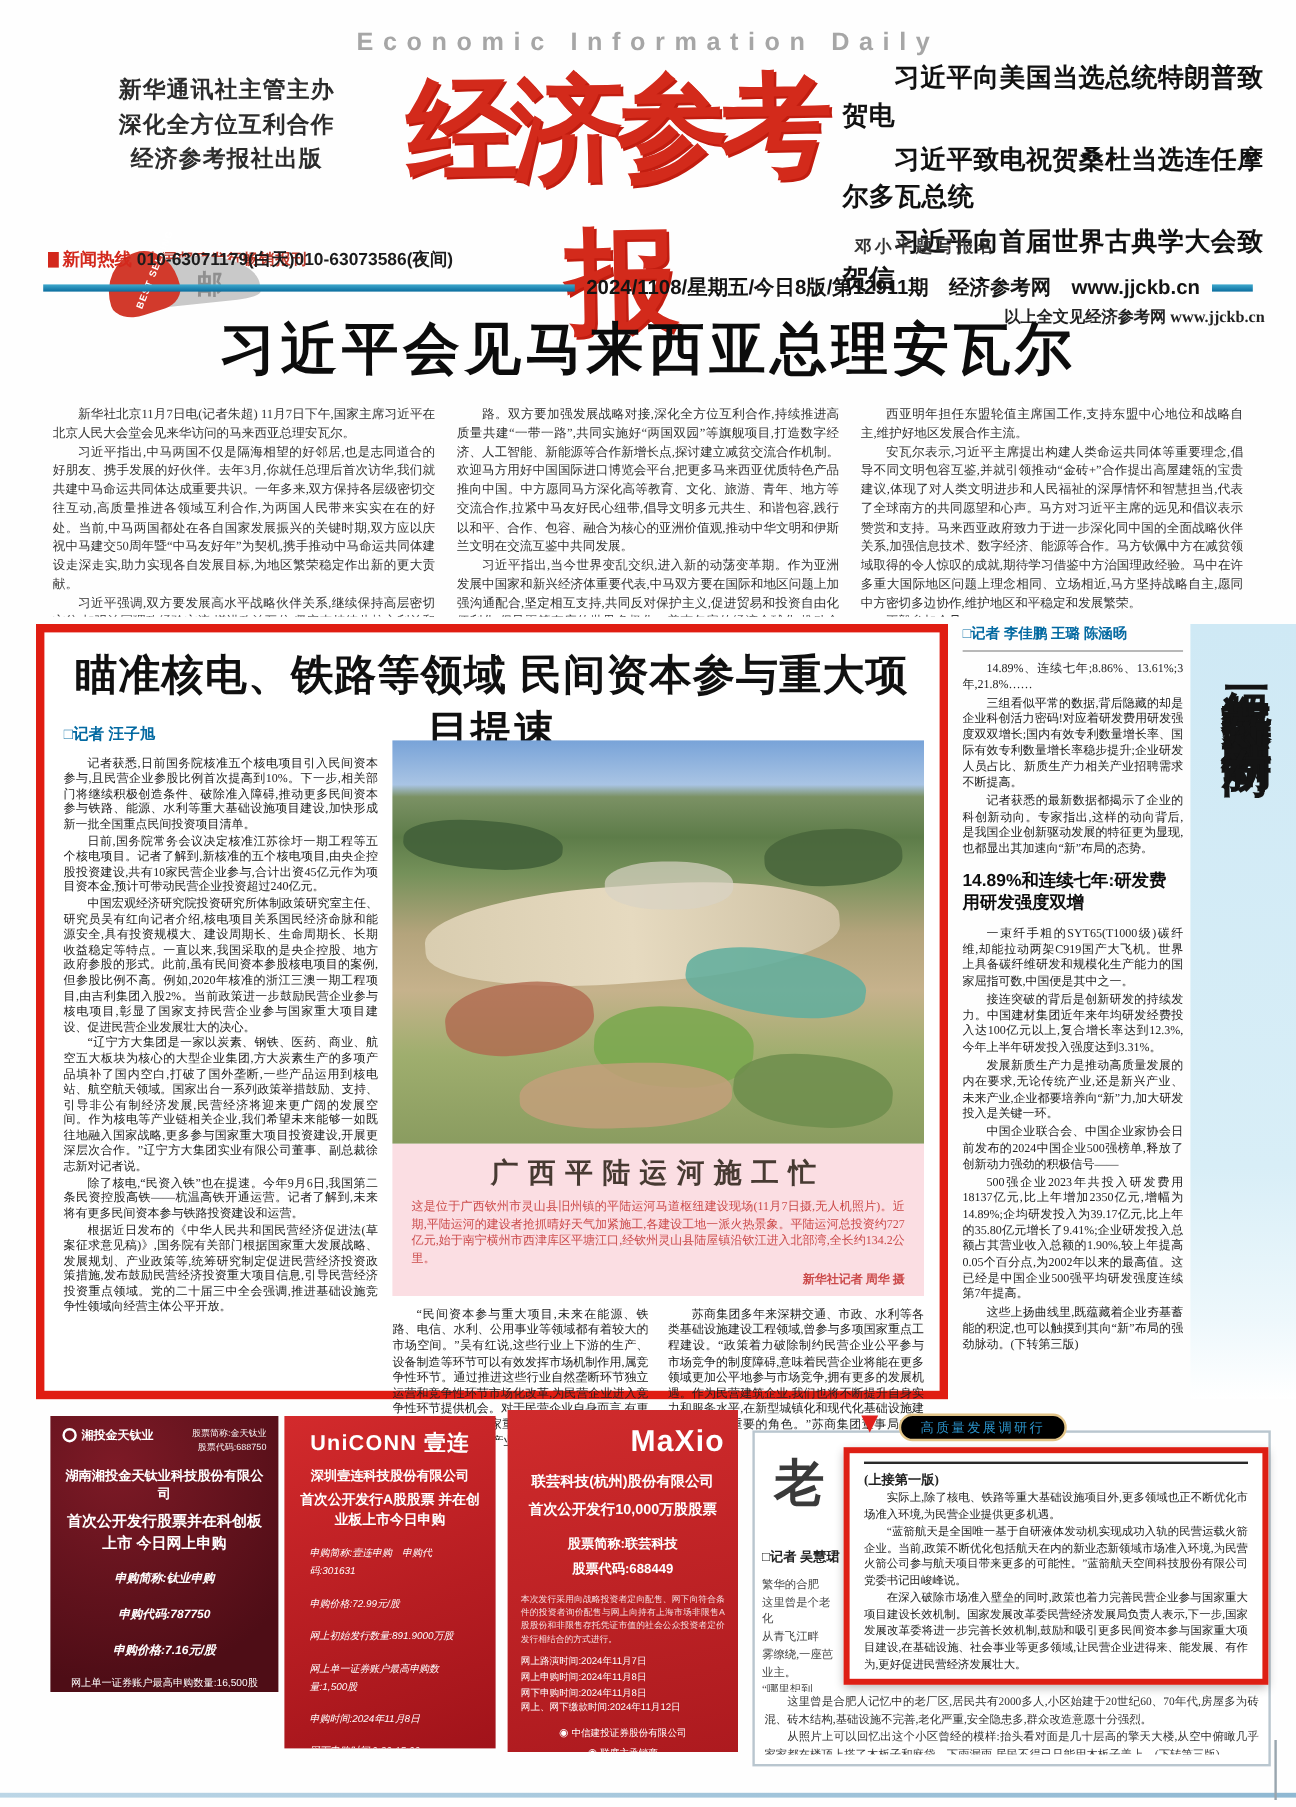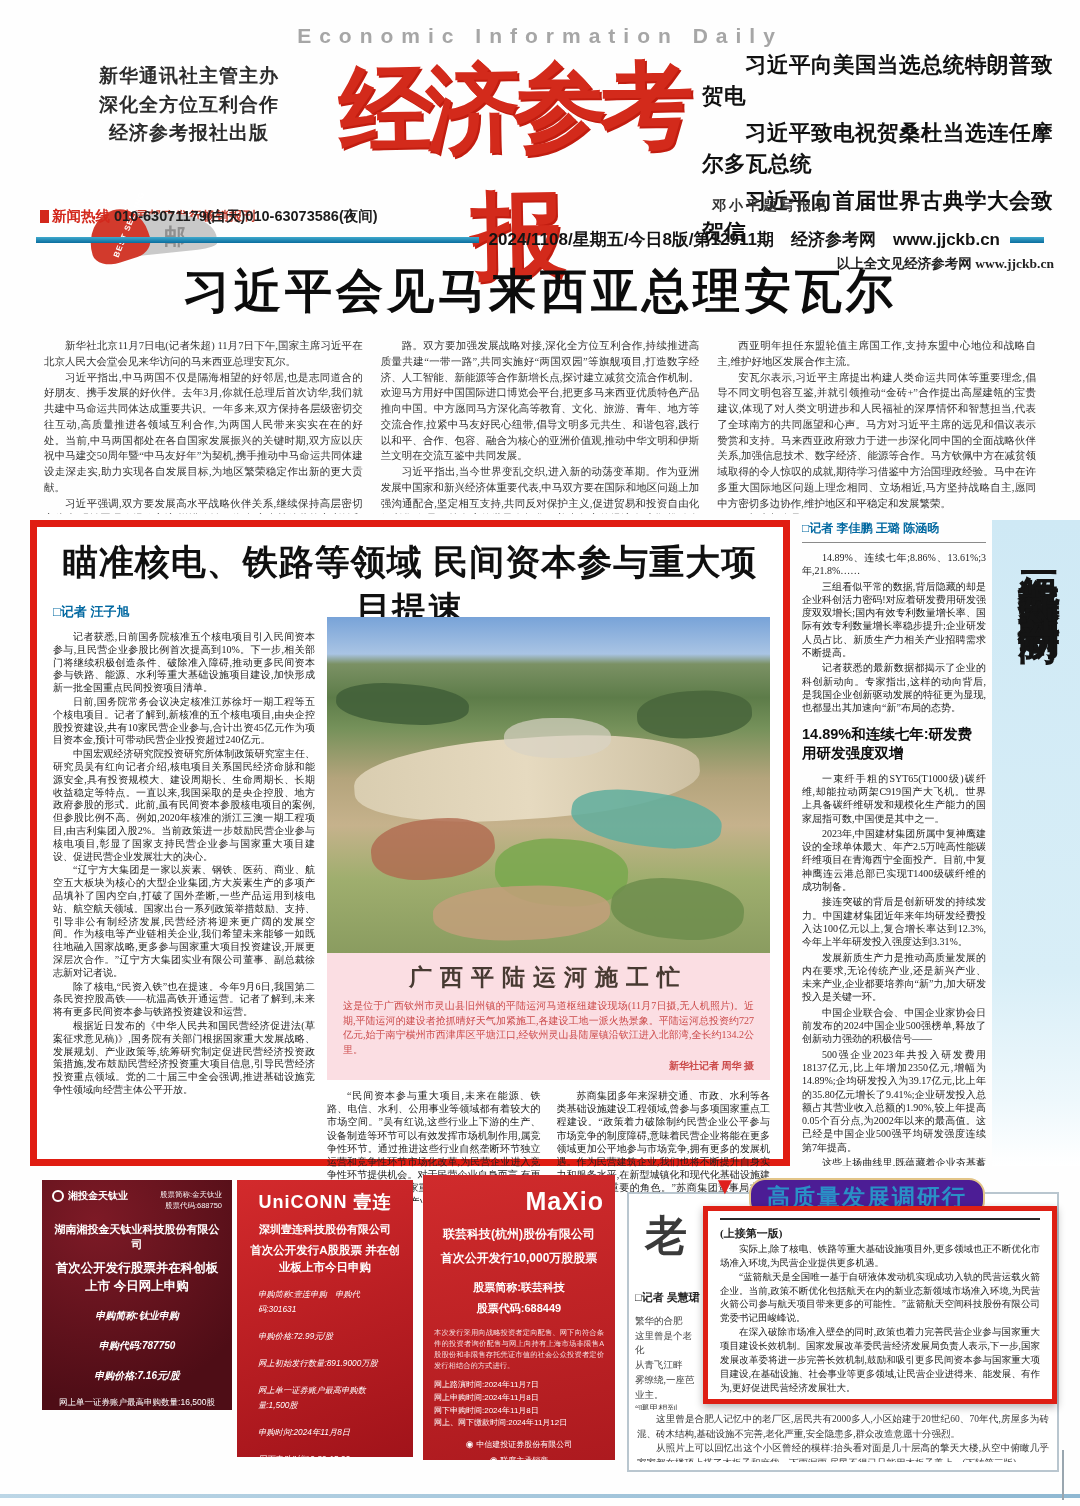--- a/index.html
+++ b/index.html
@@ -128,22 +128,22 @@
   .ad3-lines p{margin:0;}
   .ad3-body{font-size:7.3px;line-height:1.5;text-align:justify;opacity:.85;margin-top:9px;}
   .ad3-sched{font-size:8px;line-height:1.6;margin-top:7px;}
   .ad3-sched p{margin:0;}
   .ad3-sponsors{margin-top:9px;font-size:8px;text-align:center;}
   .ad3-sponsors p{margin:0 0 5px;}
   .ad3-sponsors p::before{content:"◉ ";font-size:9px;}
 
   
   .panel{position:absolute;left:627px;top:1192px;width:428px;height:276px;border:2px solid #b9c6cf;background:#fff;}
-  .panel-label{position:absolute;top:-16px;left:120px;background:#4c1d95;border:2px solid #e2c488;border-radius:16px;
-        padding:2px 16px;color:#2a90c6;font-weight:700;font-size:23px;letter-spacing:2px;
+  .panel-label{position:absolute;top:-16px;left:120px;background:#000000;border:2px solid #e2c488;border-radius:16px;
+        padding:2px 16px;color:#2a90c6;font-weight:400;font-size:11px;letter-spacing:2px;
         font-family:"Liberation Sans",sans-serif;}
   .panel-tri{position:absolute;top:-20px;left:84px;color:#e0201c;font-size:24px;line-height:1;}
   .bg-title{position:absolute;left:16px;top:14px;font-size:42px;font-weight:bold;color:#3a3a3a;
         font-family:"DejaVu Serif",serif;}
   .bg-byline{position:absolute;left:6px;top:96px;font-size:11px;font-weight:bold;font-family:"Liberation Sans",sans-serif;}
   .bg-left{position:absolute;left:6px;top:120px;width:62px;height:96px;overflow:hidden;}
   .bg-left p{margin:0;font-size:9.5px;line-height:1.55;color:#444;}
   .bg-right{position:absolute;right:4px;top:120px;width:48px;height:96px;overflow:hidden;}
   .bg-right p{margin:0;font-size:9.5px;line-height:1.55;color:#444;}
   .inset{position:absolute;left:74px;top:12px;width:354px;height:198px;border:5px solid #de1f14;background:#fff;
@@ -272,21 +272,20 @@
     <div class="sidebar-text">
       <div class="byline">□记者 李佳鹏 王璐 陈涵旸</div>
       <div class="para">
           <p>14.89%、连续七年;8.86%、13.61%;3年,21.8%……</p>
           <p>三组看似平常的数据,背后隐藏的却是企业科创活力密码!对应着研发费用研发强度双双增长;国内有效专利数量增长率、国际有效专利数量增长率稳步提升;企业研发人员占比、新质生产力相关产业招聘需求不断提高。</p>
           <p>记者获悉的最新数据都揭示了企业的科创新动向。专家指出,这样的动向背后,是我国企业创新驱动发展的特征更为显现,也都显出其加速向“新”布局的态势。</p>
         </div>
       <div class="sb-subhead">14.89%和连续七年:研发费用研发强度双增</div>
       <div class="para">
           <p>一束纤手粗的SYT65(T1000级)碳纤维,却能拉动两架C919国产大飞机。世界上具备碳纤维研发和规模化生产能力的国家屈指可数,中国便是其中之一。</p>
-          <p>2023年,中国建材集团所属中复神鹰建设的全球单体最大、年产2.5万吨高性能碳纤维项目在青海西宁全面投产。目前,中复神鹰连云港总部已实现T1400级碳纤维的成功制备。</p>
           <p>接连突破的背后是创新研发的持续发力。中国建材集团近年来年均研发经费投入达100亿元以上,复合增长率达到12.3%,今年上半年研发投入强度达到3.31%。</p>
           <p>发展新质生产力是推动高质量发展的内在要求,无论传统产业,还是新兴产业、未来产业,企业都要培养向“新”力,加大研发投入是关键一环。</p>
           <p>中国企业联合会、中国企业家协会日前发布的2024中国企业500强榜单,释放了创新动力强劲的积极信号——</p>
           <p>500强企业2023年共投入研发费用18137亿元,比上年增加2350亿元,增幅为14.89%;企均研发投入为39.17亿元,比上年的35.80亿元增长了9.41%;企业研发投入总额占其营业收入总额的1.90%,较上年提高0.05个百分点,为2002年以来的最高值。这已经是中国企业500强平均研发强度连续第7年提高。</p>
           <p>这些上扬曲线里,既蕴藏着企业夯基蓄能的积淀,也可以触摸到其向“新”布局的强劲脉动。(下转第三版)</p>
         </div>
     </div>
     <div class="sidebar-strip">
       <div class="vertical-title">三组数据背后的企业科创新动向</div>
     </div>

